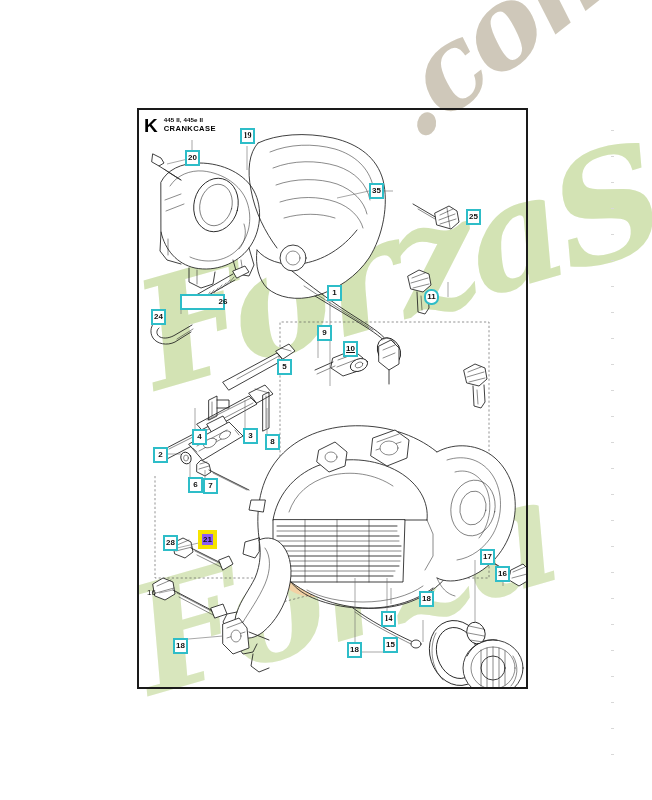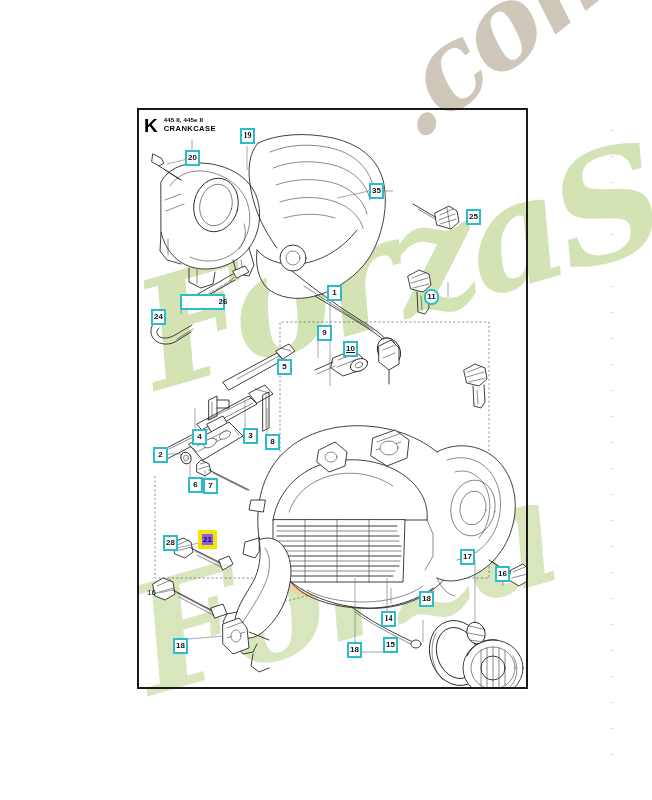--- a/index.html
+++ b/index.html
@@ -534,21 +534,21 @@
       <div class="callout" style="left: 243px; top: 428px;">3</div>
       <div class="callout" style="left: 265px; top: 434px;">8</div>
       <div class="callout" style="left: 188px; top: 477px;">6</div>
       <div class="callout" style="left: 203px; top: 478px;">7</div>
       <div class="callout" style="left: 163px; top: 535px;">28</div>
       <div class="callout hl" style="left: 198px; top: 530px;">
         <span>21</span>
       </div>
       <div class="callout plain" style="left: 147px; top: 589px;">16</div>
       <div class="callout" style="left: 173px; top: 638px;">18</div>
-      <div class="callout" style="left: 460px; top: 549px;">17</div>
+      <div class="callout" style="left: 480px; top: 549px;">17</div>
       <div class="callout" style="left: 495px; top: 566px;">16</div>
       <div class="callout" style="left: 419px; top: 591px; text-align: center;">18</div>
       <div class="callout" style="left: 381px; top: 611px; font-family: Liberation Serif, serif;">14</div>
       <div class="callout" style="left: 383px; top: 637px;">15</div>
       <div class="callout" style="left: 347px; top: 642px;">18</div>
     </div>
 
   <div id="ticks">
       <div class="margin-tick" style="top: 130px;"></div>
       <div class="margin-tick" style="top: 156px;"></div>

